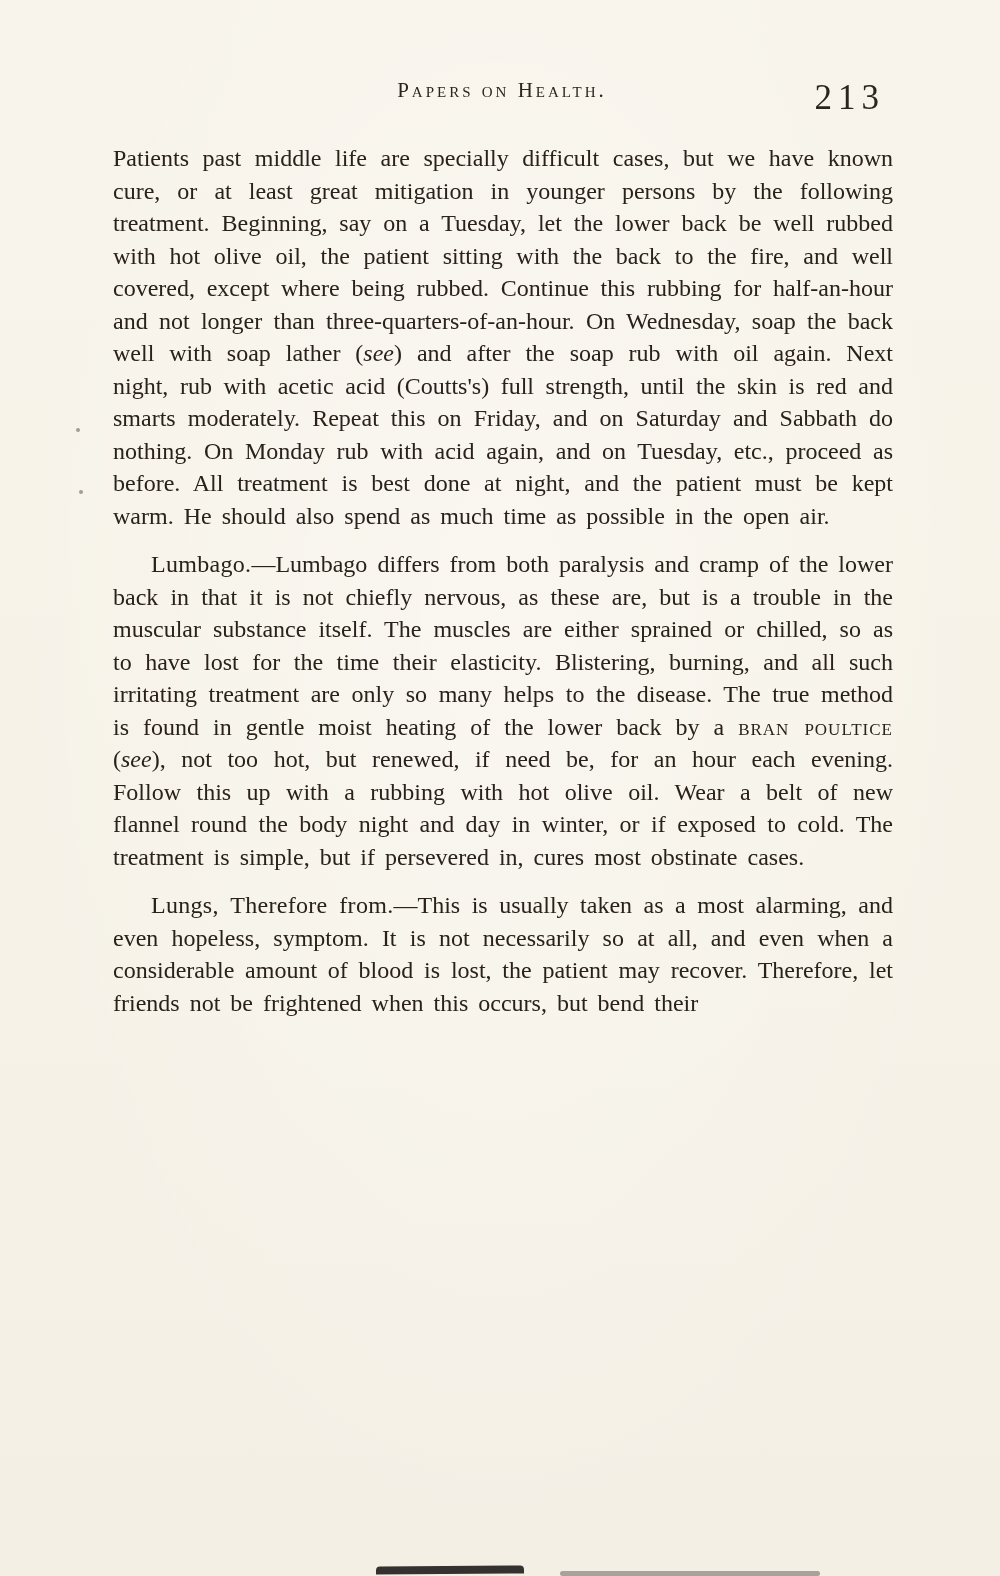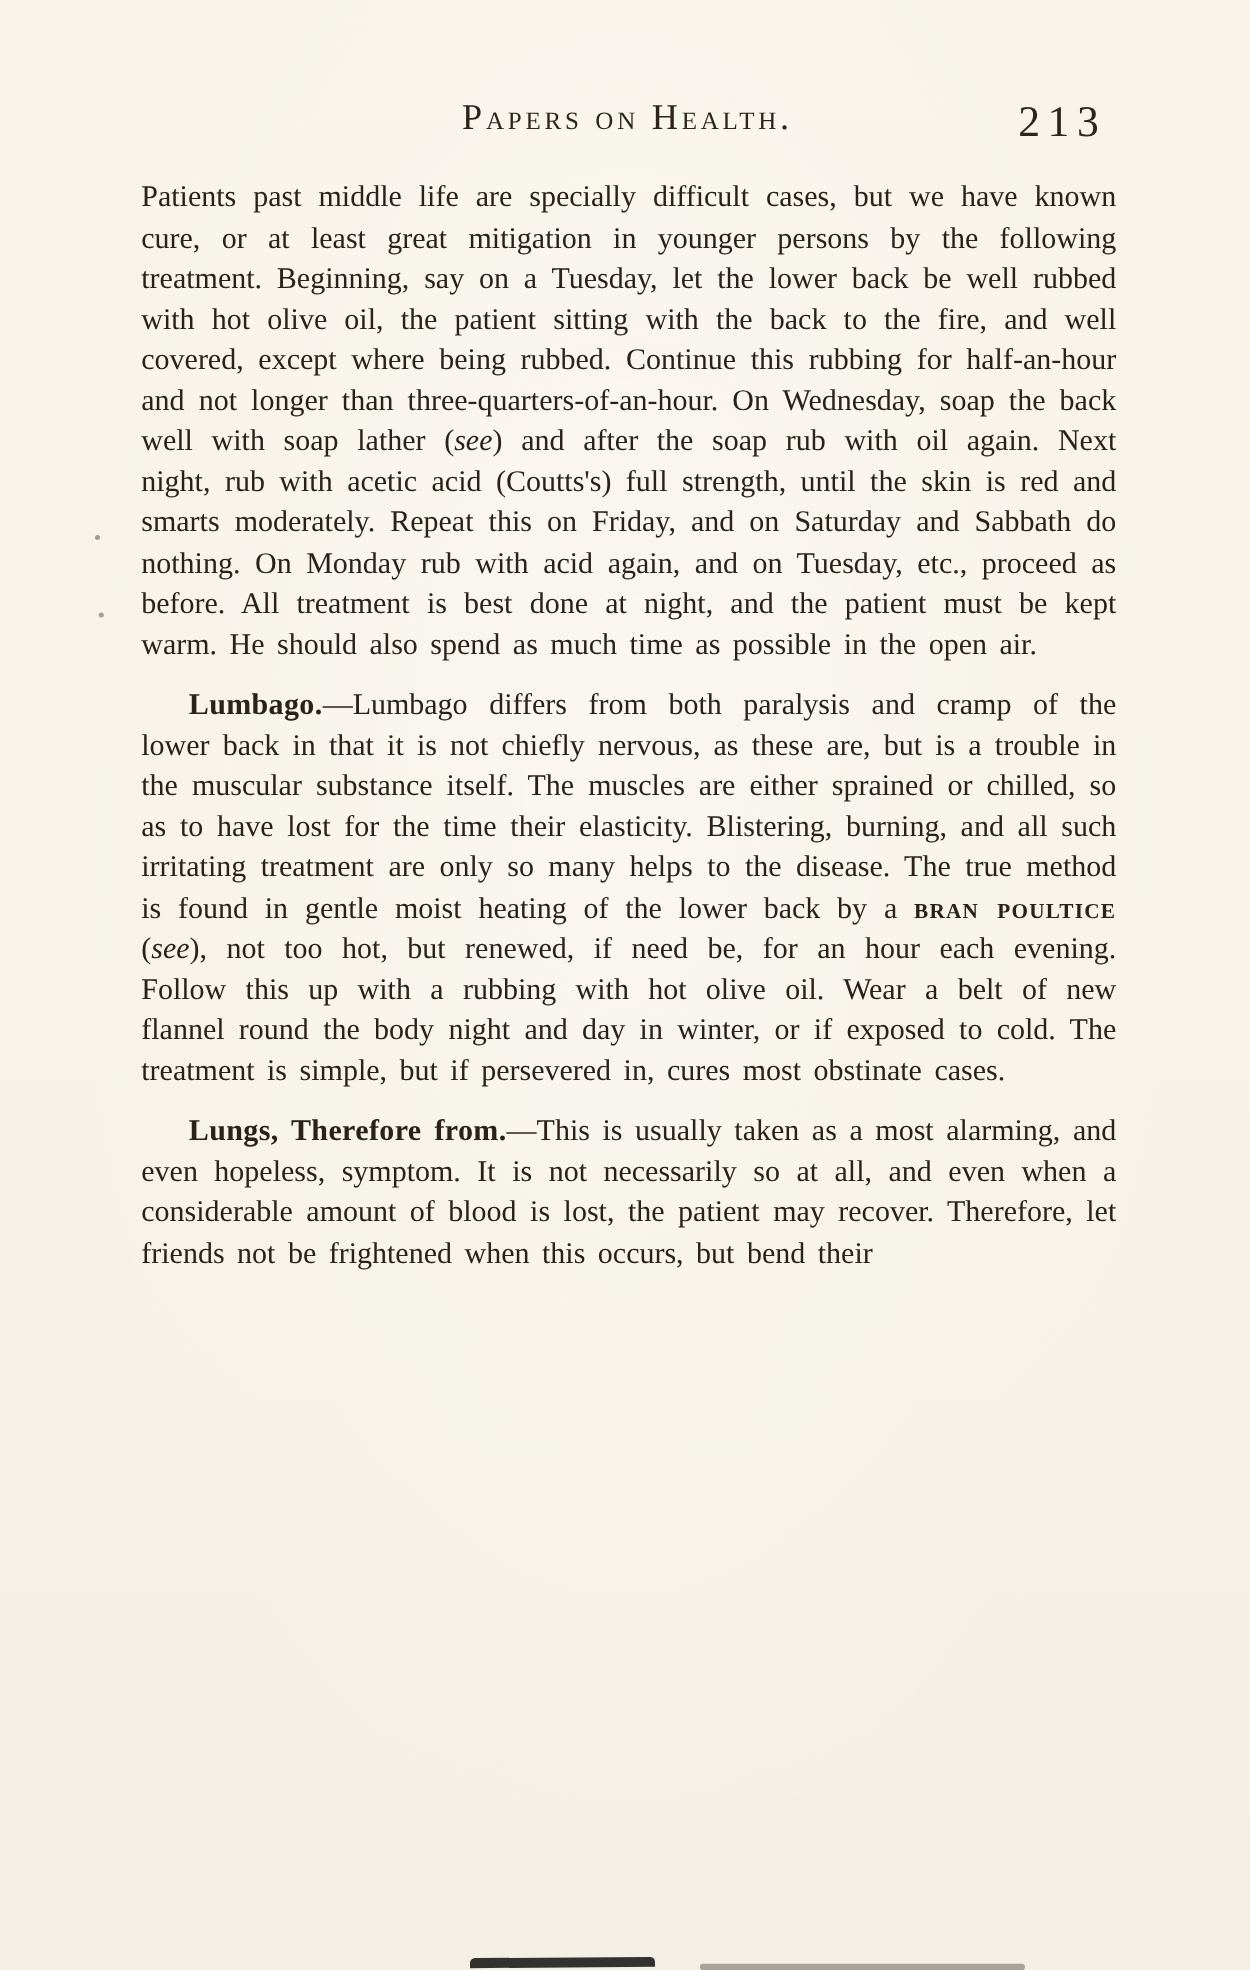--- a/index.html
+++ b/index.html
@@ -28,21 +28,21 @@
     left: 113px;
     width: 778px;
     height: 36px;
   }
   .head-title {
     position: absolute;
     left: 0;
     right: 0;
     text-align: center;
     font-variant: small-caps;
-    font-size: 29px;
+    font-size: 21px;
     letter-spacing: 3px;
     color: #2d251c;
   }
   .head-page-number {
     position: absolute;
     right: 6px;
     top: 0;
     font-size: 35px;
     letter-spacing: 6px;
     color: #2d251c;
@@ -58,30 +58,29 @@
     font-size: 24px;
     line-height: 32.5px;
     text-align: justify;
     word-spacing: 4px;
     color: #29211a;
   }
   .para.indent {
     text-indent: 38px;
   }
   .seg-bold {
-    font-weight: bold;
+    font-weight: normal;
     letter-spacing: 0.3px;
   }
   .seg-italic {
     font-style: italic;
   }
   .seg-smallcaps {
     font-variant: small-caps;
     letter-spacing: 1px;
-    font-weight: bold;
   }
   .speck {
     position: absolute;
     background: #6a6257;
     border-radius: 50%;
     opacity: 0.6;
   }
   .speck-1 { left: 76px; top: 428px; width: 4px; height: 4px; }
   .speck-2 { left: 79px; top: 490px; width: 4px; height: 4px; }
   .scan-edge-artifact {

